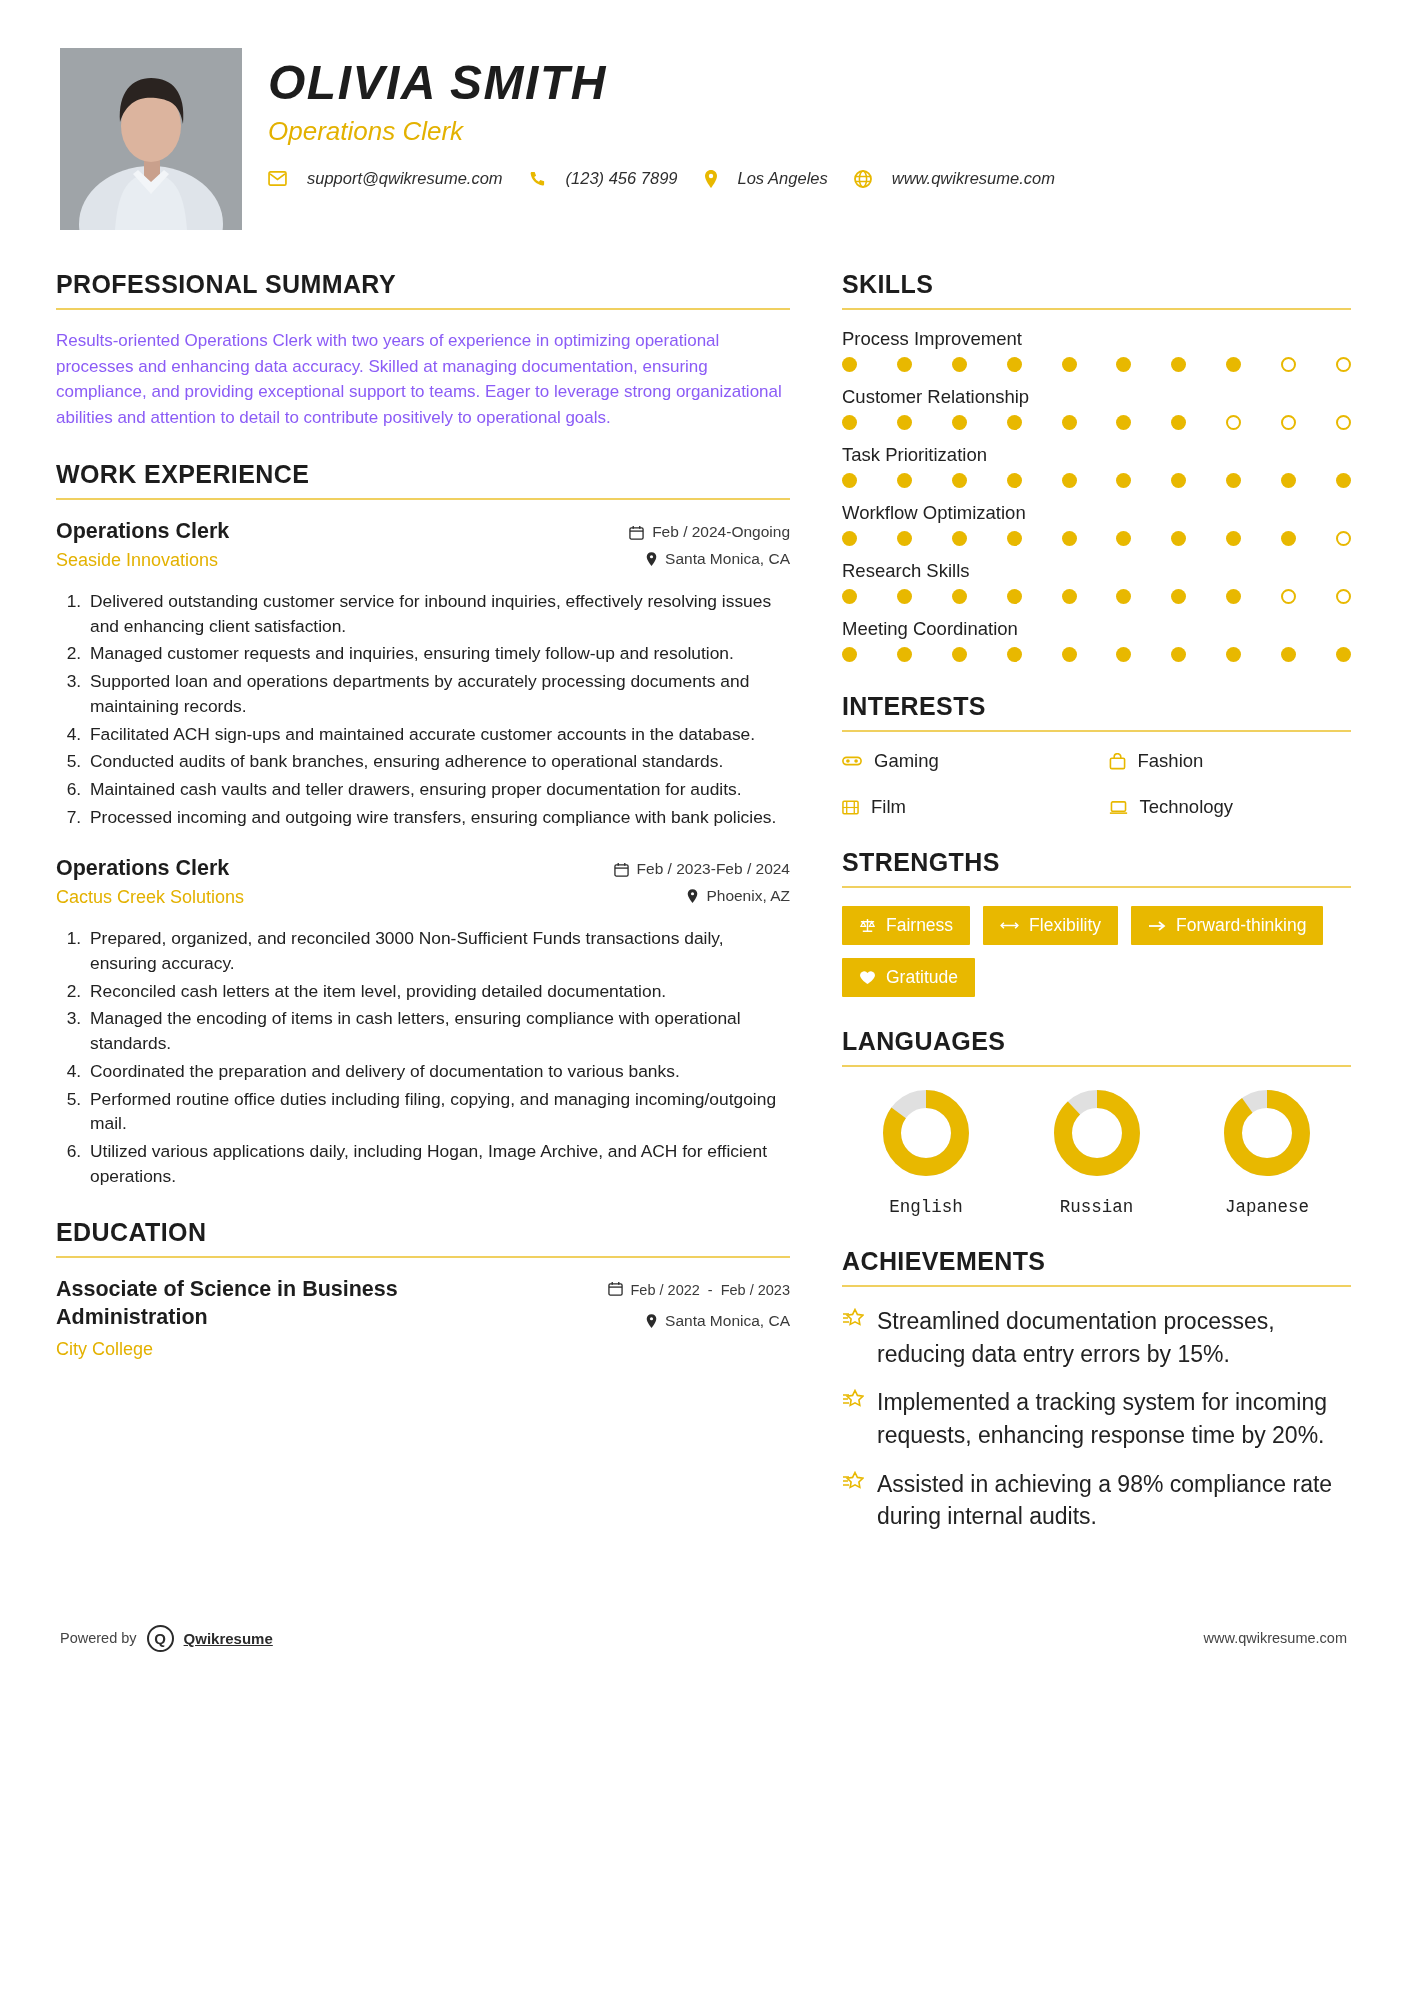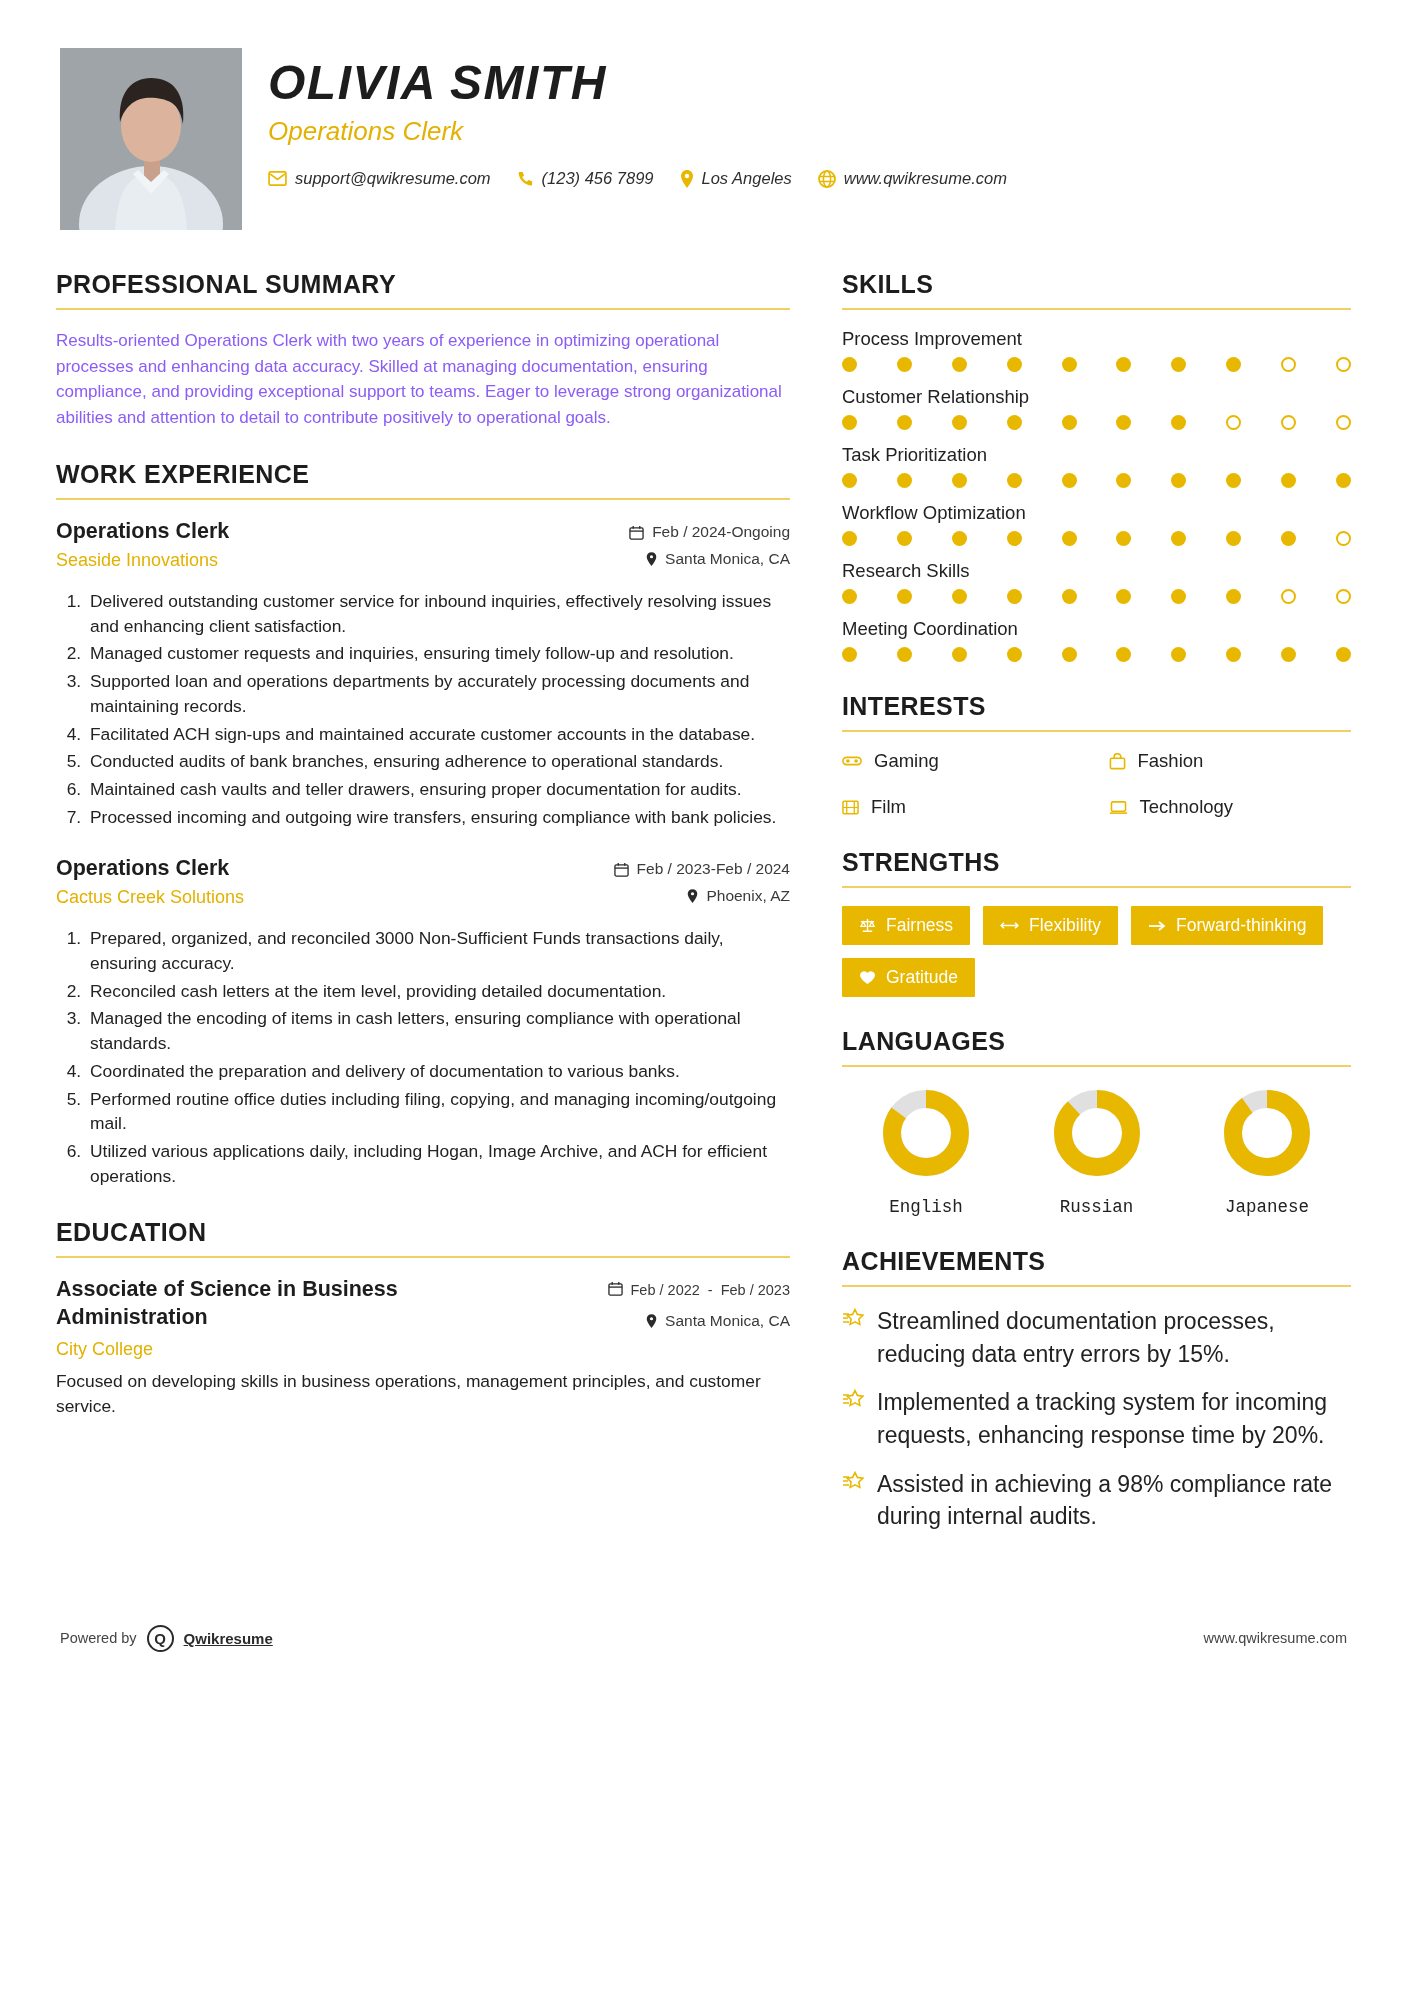--- a/index.html
+++ b/index.html
@@ -55,21 +55,21 @@
     display: flex;
     align-items: center;
     flex-wrap: wrap;
     gap: 0px;
     font-size: 16.5px;
     color: #2e2e2e;
   }
   .contact-item {
     display: flex;
     align-items: center;
-    gap: 8px;
+    gap: 20px;
     margin-right: 26px;
   }
   .contact-item .ic { color: #e8b800; display: flex; align-items: center; }
   .contact-item .ic svg { display: block; }
 
   
   .columns {
     display: flex;
     gap: 52px;
     margin-top: 40px;
@@ -405,21 +405,20 @@
                 <span class="ic">
                   <svg width="11" height="14" viewBox="0 0 12 15">
                       <path d="M6 0C2.9 0 .8 2.2.8 5c0 3.8 5.2 10 5.2 10s5.2-6.2 5.2-10C11.2 2.2 9.1 0 6 0z" fill="#2b2b2b"></path>
                       <circle cx="6" cy="5" r="1.7" fill="#fff"></circle>
                     </svg>
                 </span>
                 <span>Santa Monica, CA</span>
               </div>
             </div>
           </div>
-          <div class="edu-desc">Focused on developing skills in business operations, management principles, and customer service.</div>
         </div>
       </div>
 
     </div>
 
     <div class="col-right">
 
       <div class="section">
         <h2 class="sec-title right">SKILLS</h2>
         <div class="sec-rule"></div>

